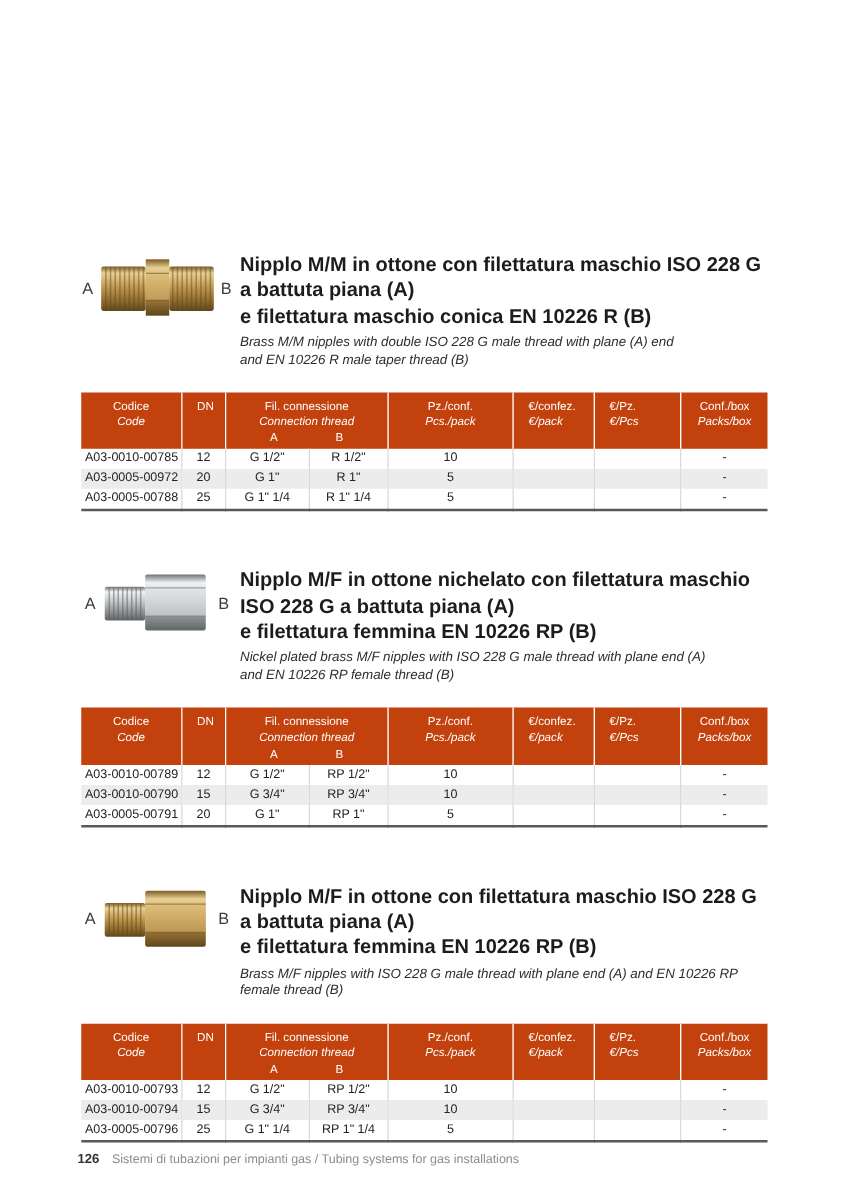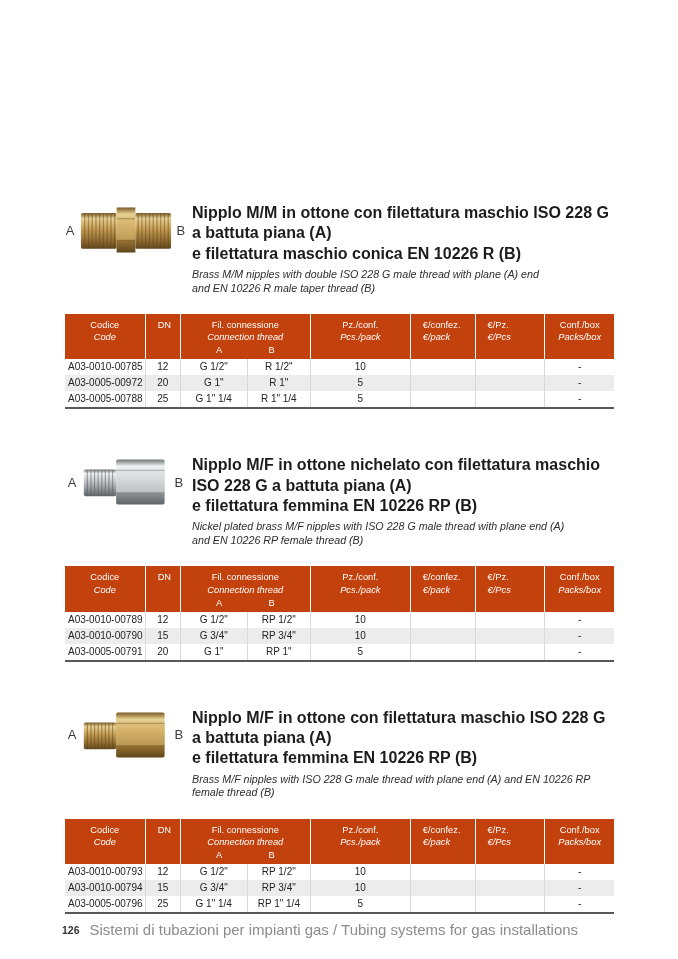--- a/index.html
+++ b/index.html
@@ -28,21 +28,21 @@
   .sub-ab span { flex:1; text-align:center; }
   tbody td { text-align:center; font-size:10px; height:16px; line-height:16px; padding:0 3px;
              border-left:1px solid #d9d9d9; white-space:nowrap; overflow:hidden; color:#232323; }
   tbody td:first-child { border-left:none; }
   tbody td.right { text-align:right; }
   tbody tr:nth-child(even) { background:#ececec; }
   td.code b { font-weight:400; }
 
   .footer { position:absolute; left:62px; top:921px; display:flex; align-items:center; }
   .footer .pnum { font-weight:700; font-size:10.5px; color:#333; }
-  .footer .cap { font-size:15px; color:#8c8c8c; margin-left:10px; }
+  .footer .cap { font-size:10px; color:#8c8c8c; margin-left:10px; }
 </style>
 </head>
 <body>
 
 <div class="page">
 
   <div class="section">
     <div class="product-head">
       <div class="figure">
         <span class="fig-label">A</span>

